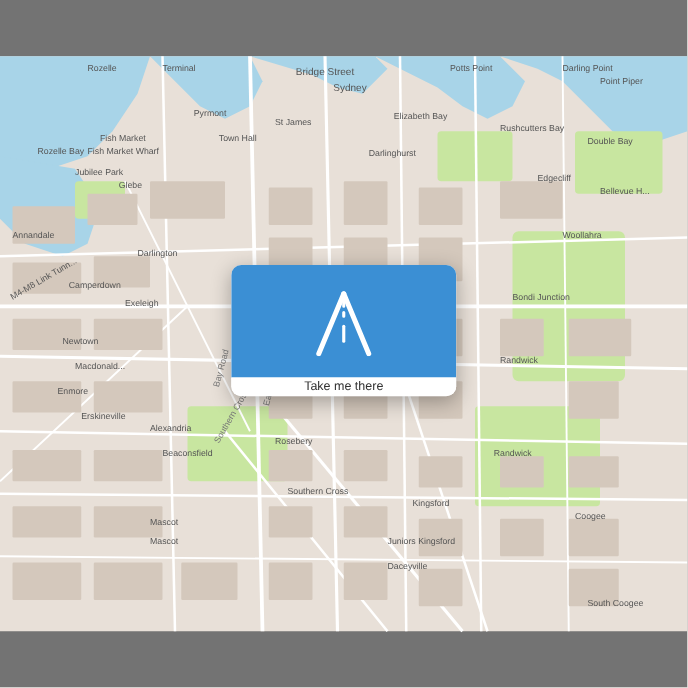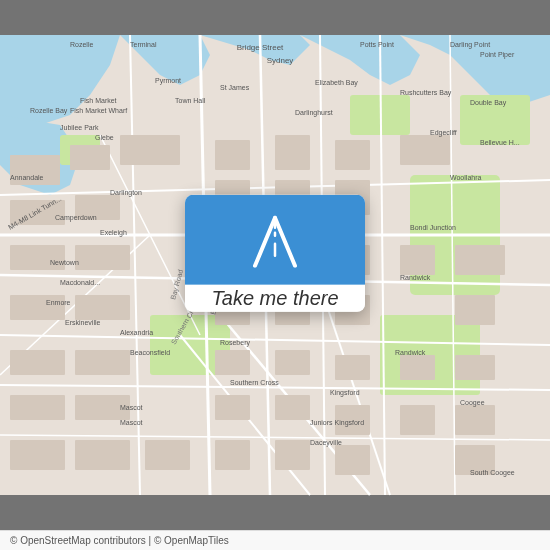--- a/index.html
+++ b/index.html
@@ -57,29 +57,28 @@
       justify-content: center;
     }
 
     #road-icon svg {
       width: 70px;
       height: 60px;
     }
 
     #take-me-there-btn {
       padding: 2px 20px;
-      font-size: 20px;
+      font-size: 10px;
       font-weight: 500;
       color: #333;
       cursor: pointer;
       background: white;
       border: none;
       width: 100%;
       text-align: center;
-      font-style: italic;
     }
 
     
     #bottom-bar {
       background: white;
       padding: 0;
       display: flex;
       flex-direction: column;
     }
 
@@ -280,18 +279,15 @@
             <line x1="35" y1="16" x2="35" y2="28" stroke="white" stroke-width="2.5" stroke-linecap="round" stroke-dasharray="4 5"></line>
             <line x1="35" y1="36" x2="35" y2="48" stroke="white" stroke-width="2.5" stroke-linecap="round"></line>
           </svg>
         </span>
       </div>
       <button id="take-me-there-btn">Take me there</button>
     </div>
   </div>
 
   <div id="bottom-bar">
-    <div id="attribution-bar">
-      <span>© OpenStreetMap contributors | © OpenMapTiles</span>
-    </div>
   </div>
 
 </div>
 
 </body></html>

